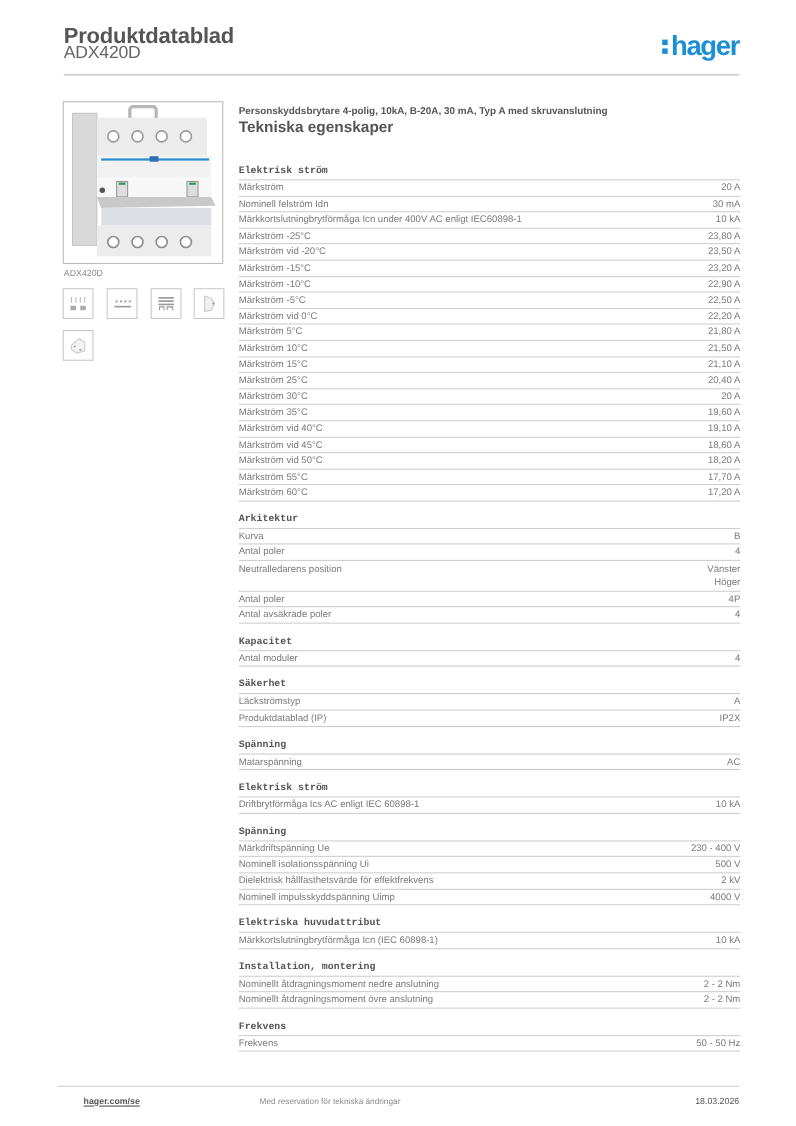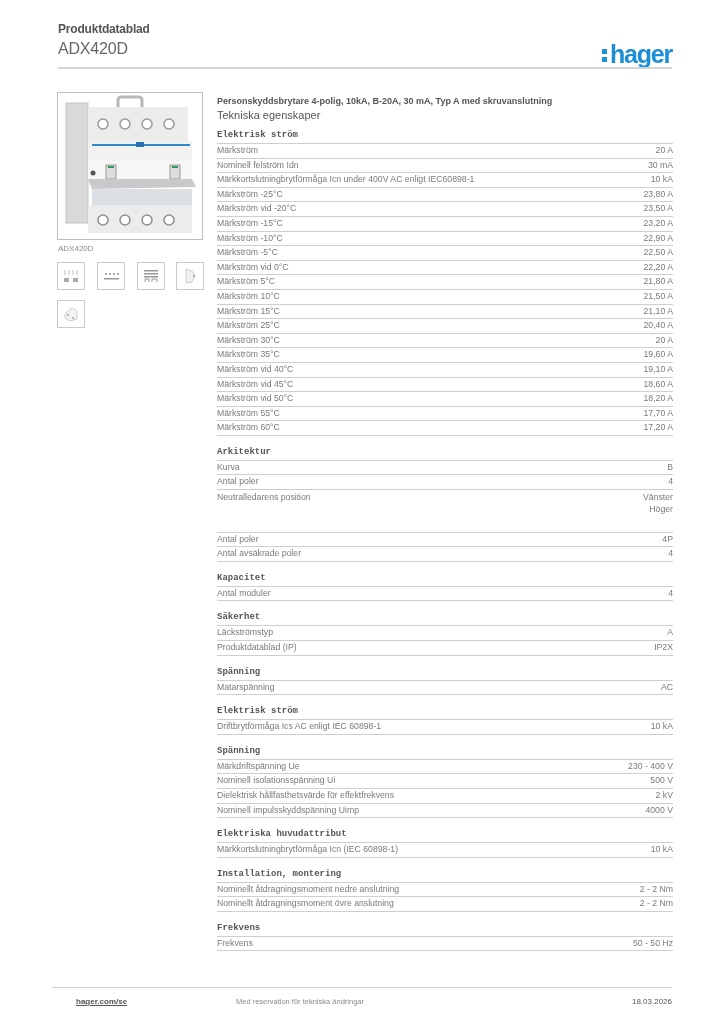--- a/index.html
+++ b/index.html
@@ -1,42 +1,42 @@
 <!DOCTYPE html>
 <html><head>
 <meta charset="utf-8">
 <style>
   html, body { margin: 0; padding: 0; background: #ffffff; }
   body { width: 724px; height: 1024px; position: relative; overflow: hidden;
          font-family: "Liberation Sans", "DejaVu Sans", sans-serif; color: #6e6e6e; }
   .header { position: absolute; left: 58px; top: 22px; width: 614px; height: 46px; }
-  .doc-title { position: absolute; left: 0; top: 0; font-size: 12px; font-weight: bold; color: #555555; letter-spacing: -0.2px; }
+  .doc-title { position: absolute; left: 0; top: 0; font-size: 20px; font-weight: bold; color: #555555; letter-spacing: -0.2px; }
   .doc-subtitle { position: absolute; left: 0; top: 18px; font-size: 16px; color: #666666; letter-spacing: -0.2px; }
-  .logo { position: absolute; right: 0; top: 18px; font-size: 25px; font-weight: bold; color: #1a8fd6; letter-spacing: -1.2px; line-height: 28px; }
+  .logo { position: absolute; right: 0; top: 6px; font-size: 25px; font-weight: bold; color: #1a8fd6; letter-spacing: -1.2px; line-height: 28px; }
   .logo .colon { display: inline-block; position: relative; width: 6px; height: 20px; margin-right: 2px; vertical-align: -1px; }
   .logo .colon::before, .logo .colon::after { content: ""; position: absolute; left: 0; width: 5px; height: 5px; background: #1a8fd6; }
   .logo .colon::before { top: 5px; }
   .logo .colon::after { top: 13px; }
   .hr-top { position: absolute; left: 58px; top: 67px; width: 614px; height: 2px; background: #d6d6d6; }
 
   .left-col { position: absolute; left: 57px; top: 92px; width: 150px; }
   .product-image { position: absolute; left: 0; top: 0; width: 144px; height: 146px; border: 1px solid #bdbdbd; background: #fff; overflow: hidden; }
   .product-caption { position: absolute; left: 1px; top: 152px; font-size: 8px; color: #8a8a8a; }
   .thumb { position: absolute; width: 26px; height: 26px; border: 1px solid #c9c9c9; background: #fff; }
   .thumb svg { position: absolute; left: 3px; top: 3px; }
 
   .right-col { position: absolute; left: 217px; top: 94px; width: 456px; }
   .description { font-size: 9px; font-weight: bold; color: #555555; height: 14px; line-height: 14px; }
-  .tech-title { font-size: 11px; font-weight: normal; color: #555555; height: 14px; line-height: 14px; margin-bottom: 8px; }
+  .tech-title { font-size: 14px; font-weight: bold; color: #555555; height: 14px; line-height: 14px; margin-bottom: 28px; }
   .section { margin-bottom: 11px; }
   .section-title { font-size: 9px; font-weight: bold; color: #555555; line-height: 11px; height: 11px; padding-bottom: 2px; border-bottom: 1px solid #cfcfcf; font-family: Liberation Mono, monospace; }
   .row { display: flex; justify-content: space-between; align-items: flex-start; font-size: 8.7px; color: #7a7a7a; line-height: 13.6px; border-bottom: 1px solid #cfcfcf; }
   .row .label { white-space: nowrap; }
   .row .value { text-align: right; white-space: nowrap; }
-  .row.multi { line-height: 12.5px; padding-top: 0.5px; padding-bottom: 16px; }
+  .row.multi { line-height: 12.5px; padding-top: 0.5px; padding-bottom: 1px; }
 
   .hr-bottom { position: absolute; left: 52px; top: 987px; width: 620px; height: 1px; background: #d2d2d2; }
   .footer-left { position: absolute; left: 76px; top: 997px; font-size: 8px; font-weight: bold; color: #555555; text-decoration: underline; }
   .footer-center { position: absolute; left: 0; width: 600px; text-align: center; top: 997px; font-size: 7.5px; color: #8a8a8a; }
   .footer-right { position: absolute; right: 52px; top: 997px; font-size: 8px; font-weight: normal; color: #555555; }
 </style>
 </head>
 <body>
 
 <div class="header">

